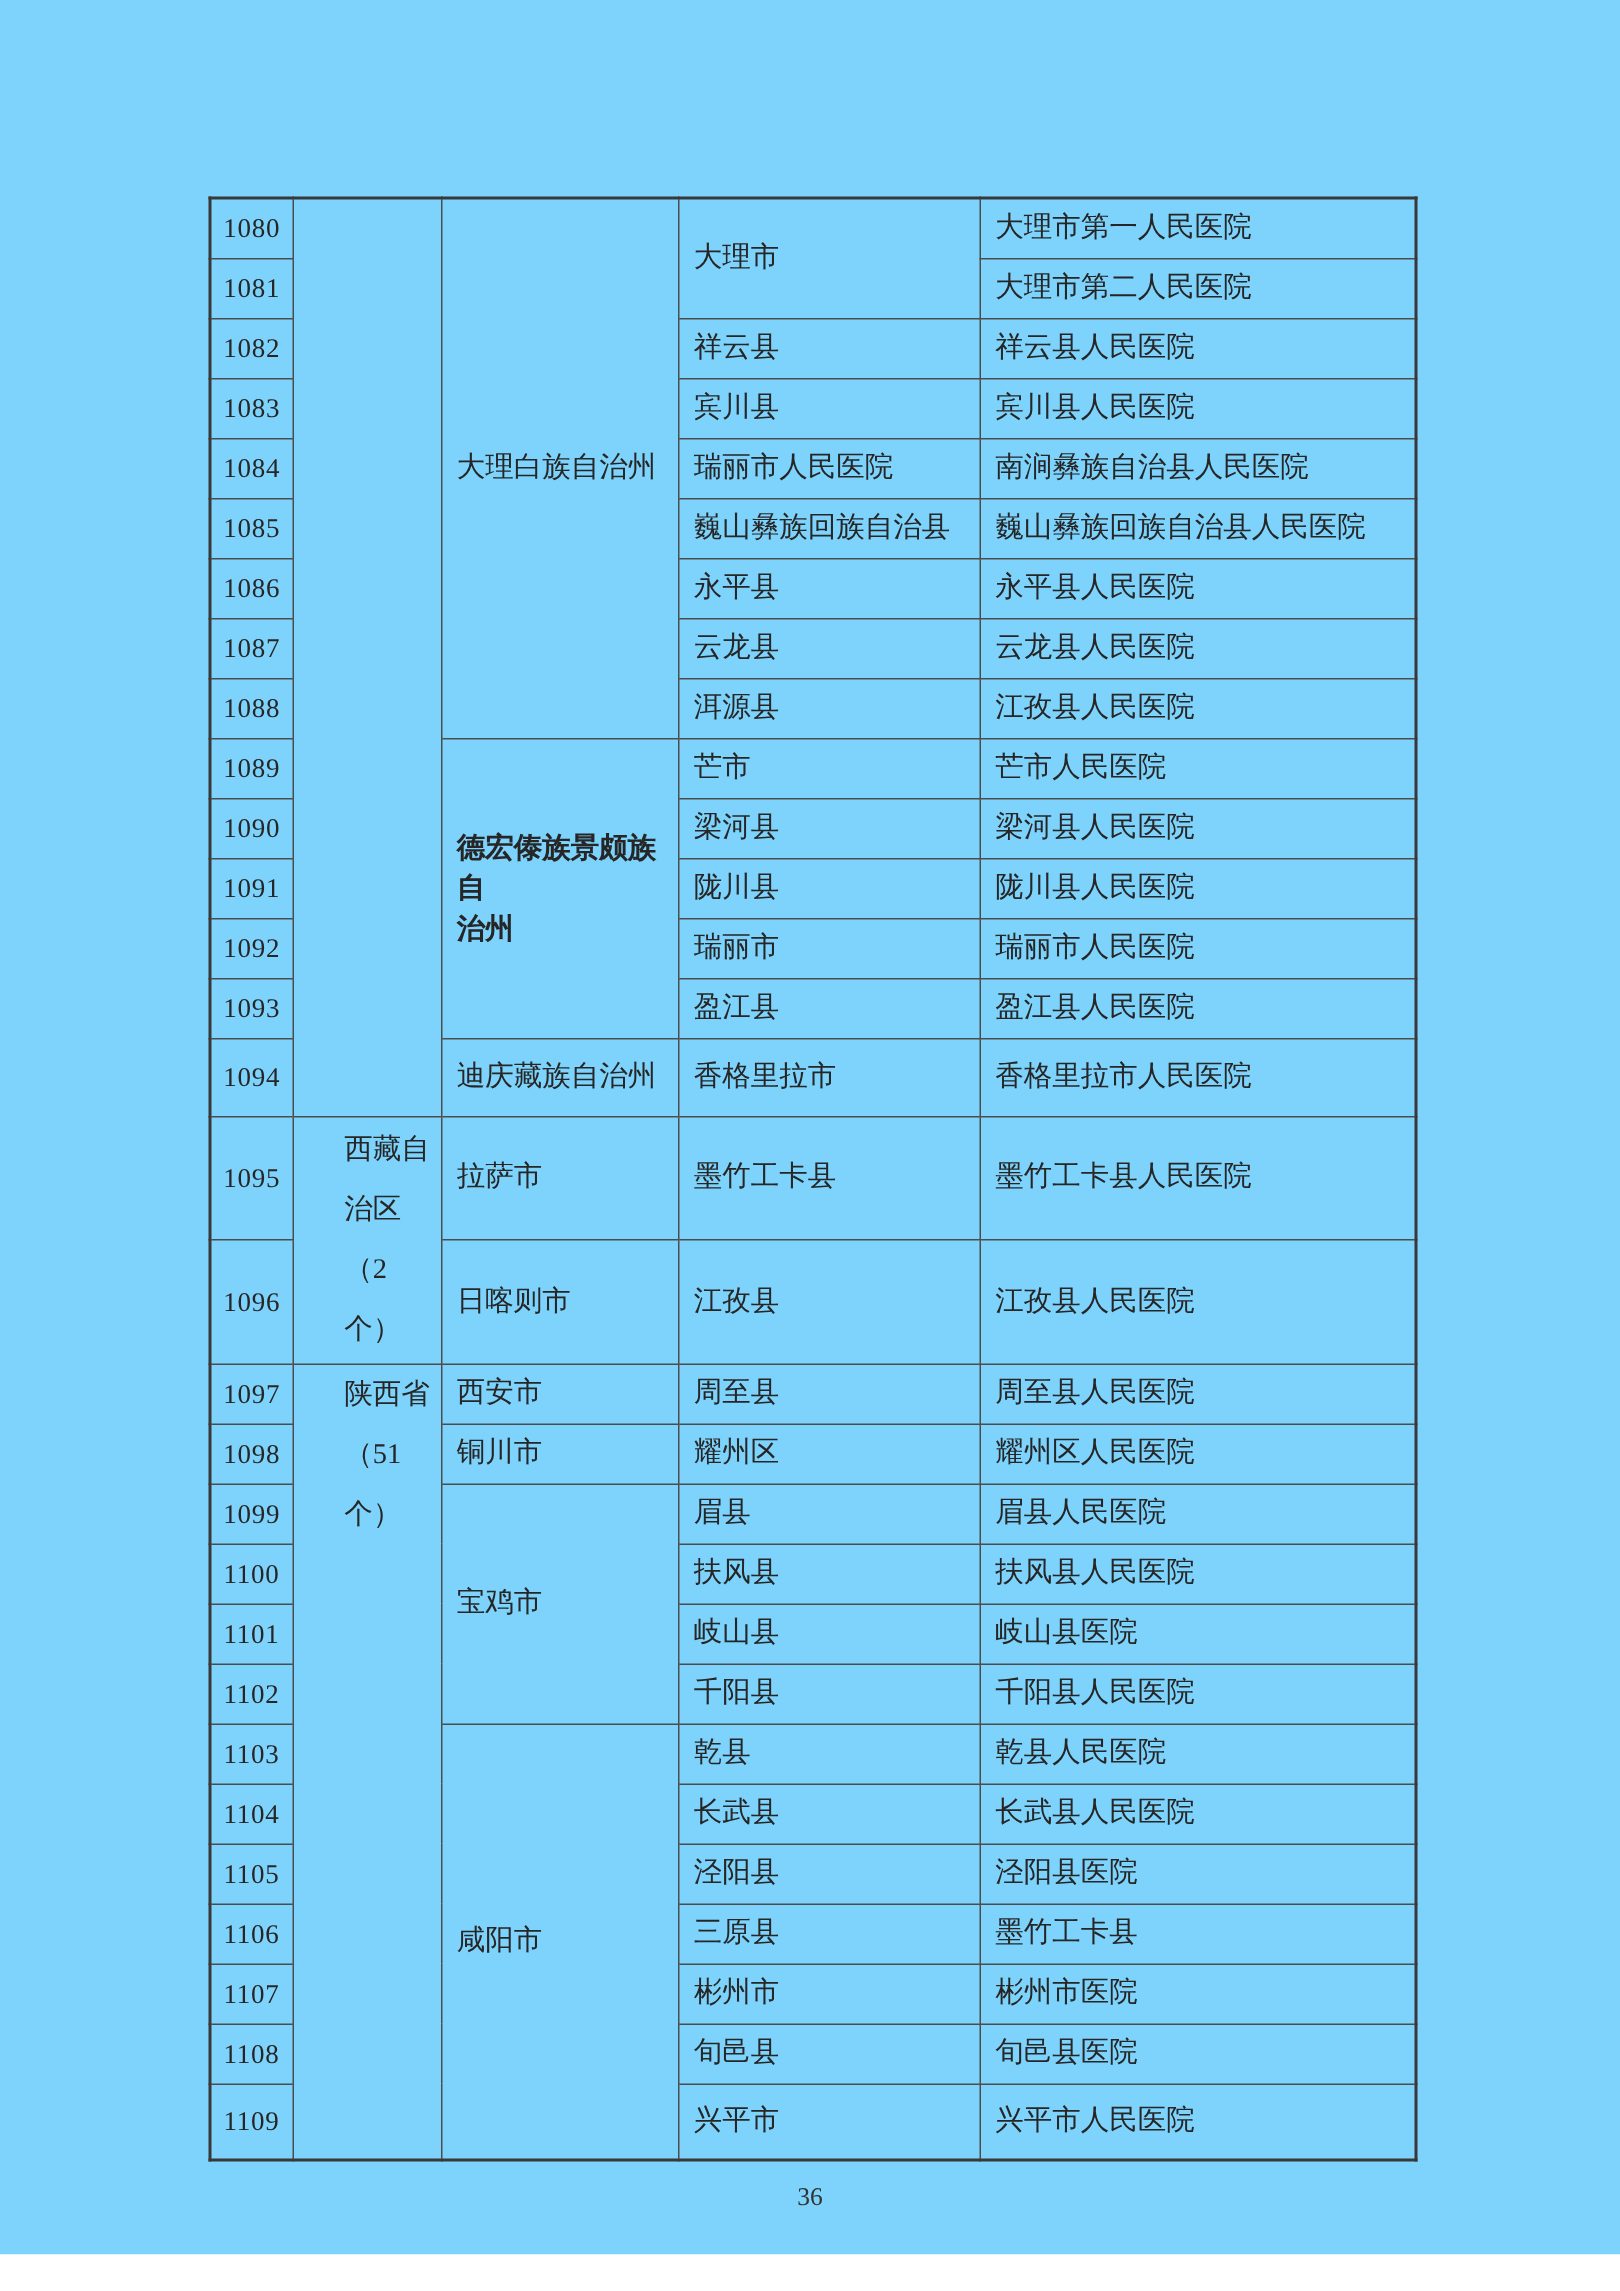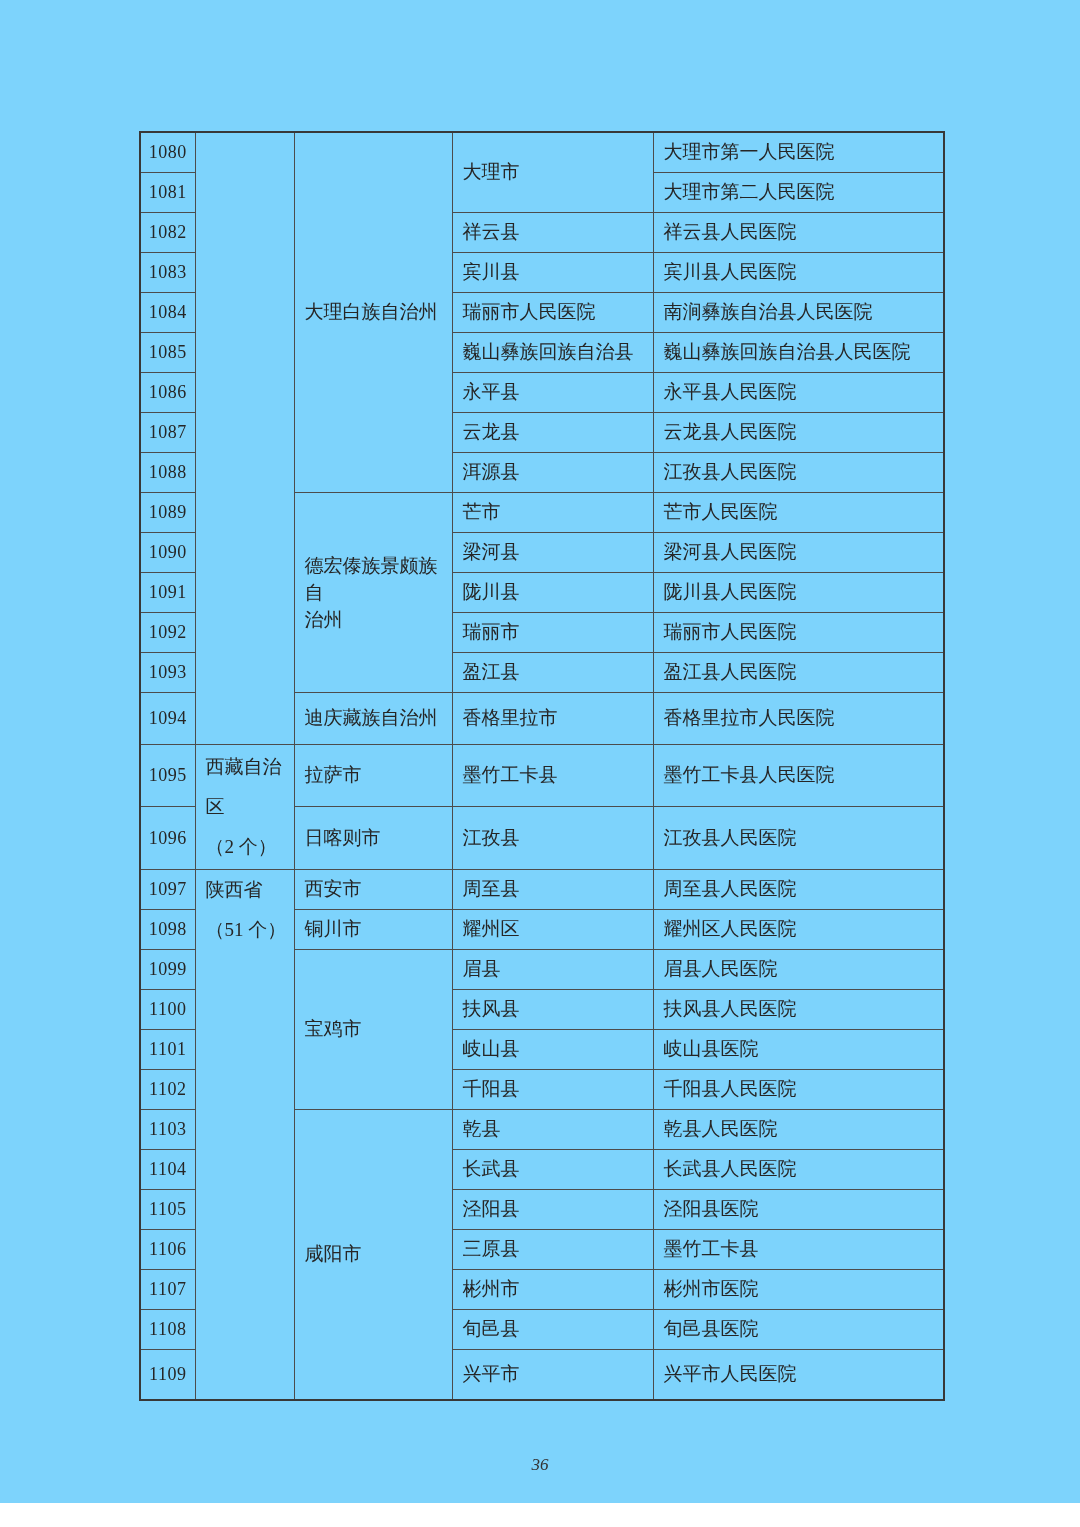--- a/index.html
+++ b/index.html
@@ -34,33 +34,32 @@
   
   .hospital-table tr:nth-child(15) { height: 52px; margin-left: 10px; }
   .hospital-table tr:nth-child(30) { height: 51px; font-family: Liberation Serif, serif; }
   .hospital-table td.col-index {
     text-align: center;
     padding: 2px;
     font-size: 18px;
     letter-spacing: 0.5px;
   }
   
-  .hospital-table td .spaced-line { line-height: 40px; }
+  .hospital-table td .spaced-line { line-height: 40px; margin-left: 24px; }
   
-  .hospital-table td .wrap-line { line-height: 27px; }
+  .hospital-table td .wrap-line { line-height: 27px; font-weight: bold; }
   .hospital-table td.vtop { vertical-align: top; padding-top: 0; }
   .page-number {
     position: absolute;
     top: 1455px;
     left: 0;
     width: 100%;
     text-align: center;
     font-size: 17px;
     color: #333333;
-    font-style: italic;
   }
 </style>
 </head>
 <body>
 
 <div class="page">
 
   <table class="hospital-table">
     <colgroup>
       <col style="width:55px">

